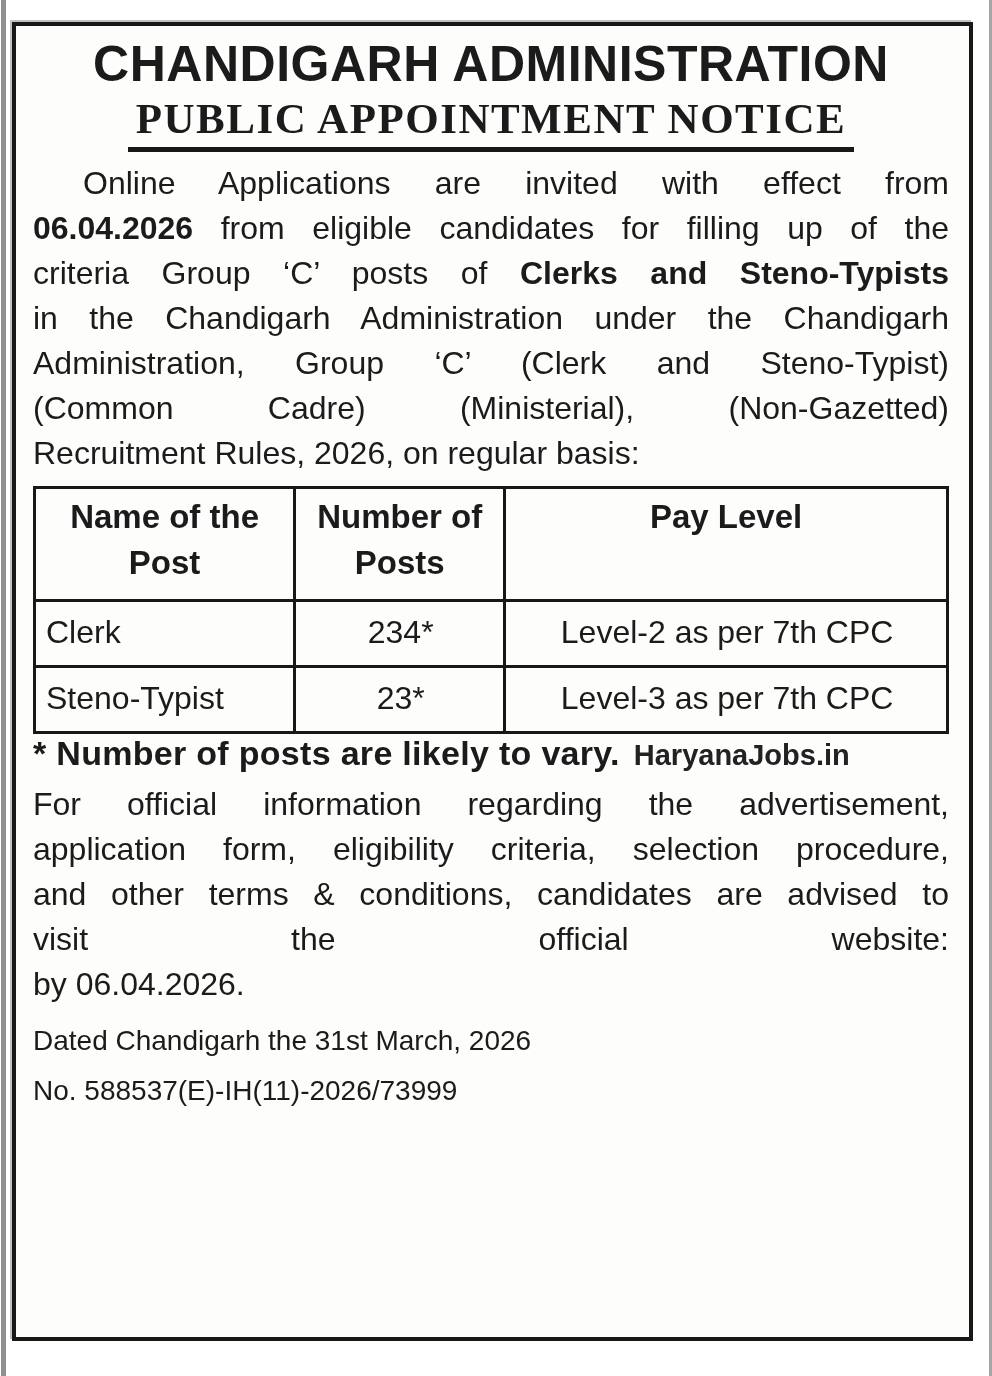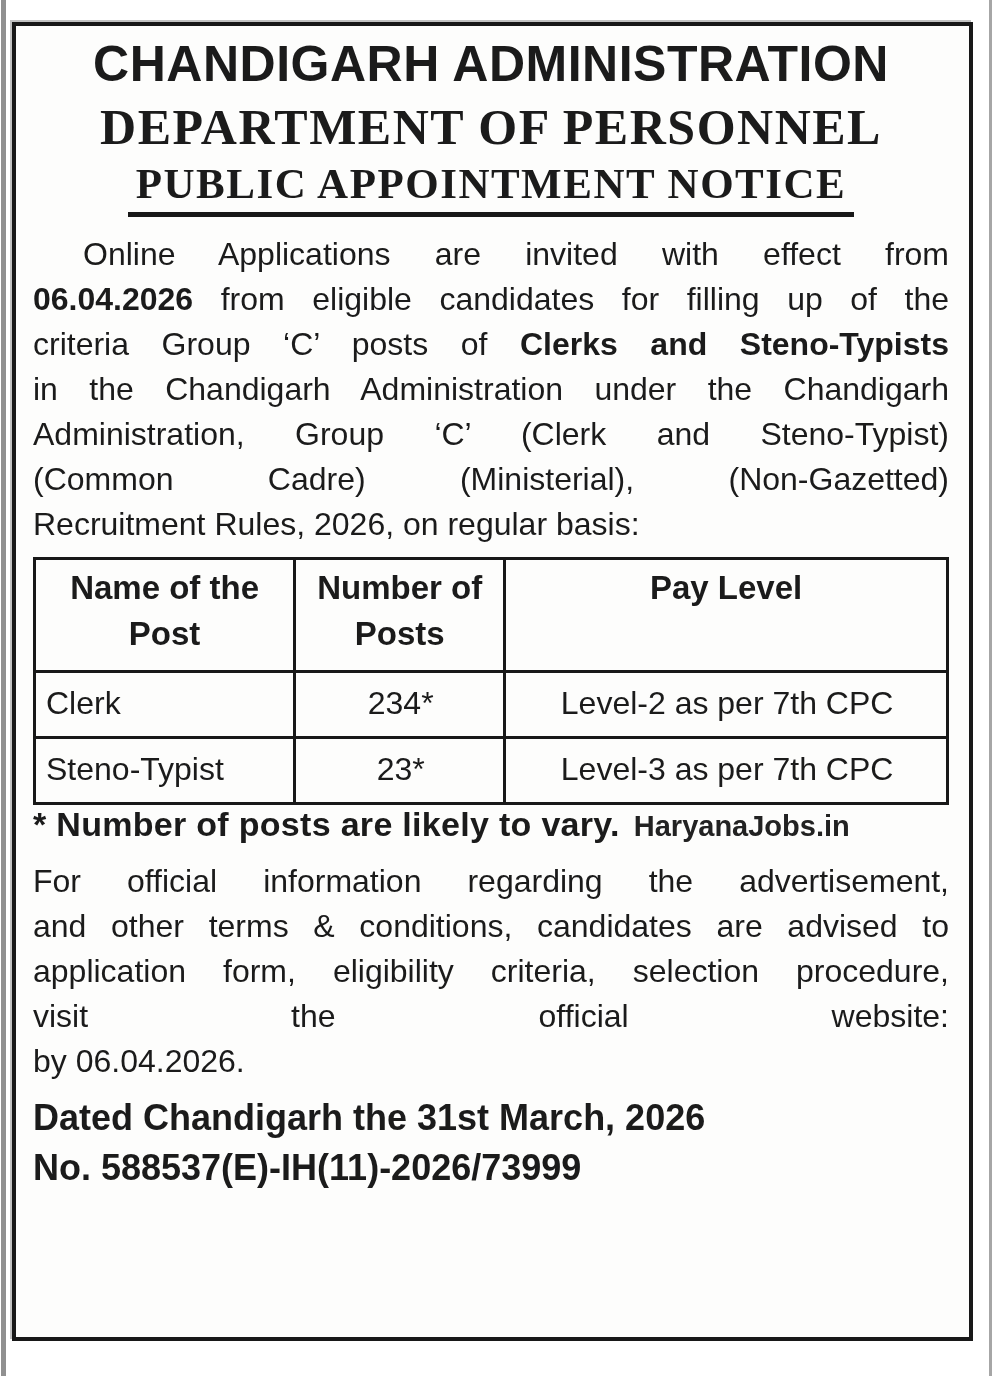--- a/index.html
+++ b/index.html
@@ -47,21 +47,21 @@
   }
   .t3-wrap { text-align: center; margin-top: 3px; }
   .t3 {
     display: inline-block;
     font-family: "Liberation Serif", serif;
     font-size: 43px; font-weight: bold; letter-spacing: 1.5px;
     border-bottom: 5px solid var(--border);
     padding: 0 8px 5px 8px;
     line-height: 1.1;
   }
-  .para { font-size: 32px; line-height: 45px; margin-top: 15px; }
+  .para { font-size: 32px; line-height: 45px; margin-top: 9px; }
   .pline { text-align: left; white-space: normal; }
   .pline.j { text-align: justify; text-align-last: justify; -moz-text-align-last: justify; }
   .pline.ind { text-indent: 50px; }
   .b { font-weight: bold; }
 
   table.posts {
     width: 100%;
     border-collapse: collapse;
     margin-top: 10px;
     table-layout: fixed;
@@ -87,34 +87,33 @@
   }
   .note-b { font-size: 34px; font-weight: bold; letter-spacing: 0.3px; }
   .note-w { font-size: 29px; color: #222; font-weight: bold; }
 
   .sig-block {
     margin: 12px 0 0 215px;
     font-size: 36px; font-weight: bold; line-height: 50px;
   }
   .sig-prefix { font-weight: normal; }
   .footer-line {
-    font-size: 36px; font-weight: bold; line-height: 50px;
+    font-size: 28px; font-weight: normal; line-height: 50px;
   }
   .footer-dated { margin-top: 9px; }
 </style>
 </head>
 <body>
 
 <div class="scan-edge-left"></div>
 <div class="scan-edge-right"></div>
 
 <div class="notice-box">
 
   <div class="t1">CHANDIGARH ADMINISTRATION</div>
-  <div class="t2">DEPARTMENT OF PERSONNEL</div>
   <div class="t3-wrap">
     <span class="t3">PUBLIC APPOINTMENT NOTICE</span>
   </div>
 
   <div class="para">
       <div class="pline j ind"><span>Online Applications are invited with effect from</span></div>
       <div class="pline j"><span class="b">06.04.2026</span><span> from eligible candidates for filling up of the</span></div>
       <div class="pline j"><span>criteria Group ‘C’ posts of </span><span class="b">Clerks and Steno-Typists</span></div>
       <div class="pline j"><span>in the Chandigarh Administration under the Chandigarh</span></div>
       <div class="pline j"><span>Administration, Group ‘C’ (Clerk and Steno-Typist)</span></div>
@@ -149,22 +148,22 @@
     </tbody>
   </table>
 
   <div class="note-line">
     <span class="note-b">* Number of posts are likely to vary.</span>
     <span class="note-w">HaryanaJobs.in</span>
   </div>
 
   <div class="para">
       <div class="pline j"><span>For official information regarding the advertisement,</span></div>
+      <div class="pline j"><span>application form, eligibility criteria, selection procedure,</span></div>
       <div class="pline j"><span>and other terms &amp; conditions, candidates are advised to</span></div>
-      <div class="pline j"><span>application form, eligibility criteria, selection procedure,</span></div>
       <div class="pline j"><span>visit the official website:</span></div>
       <div class="pline"><span>by 06.04.2026.</span></div>
     </div>
 
 
   <div class="footer-line footer-dated">Dated Chandigarh the 31st March, 2026</div>
   <div class="footer-line">No. 588537(E)-IH(11)-2026/73999</div>
 
 </div>
 

